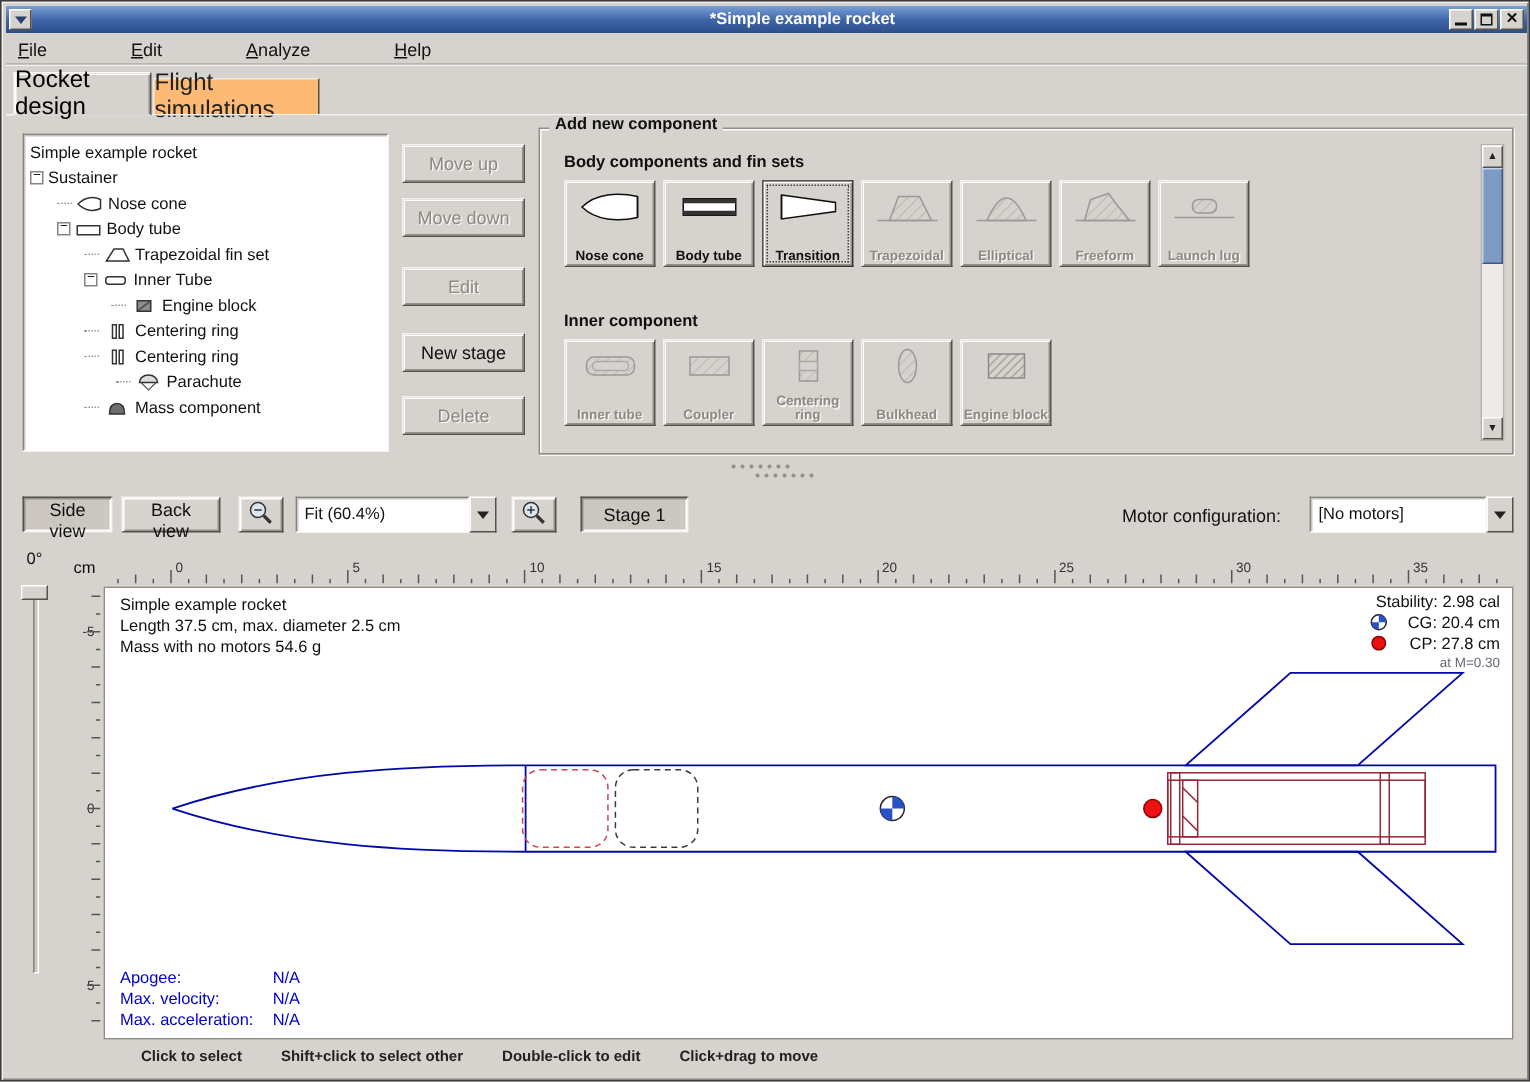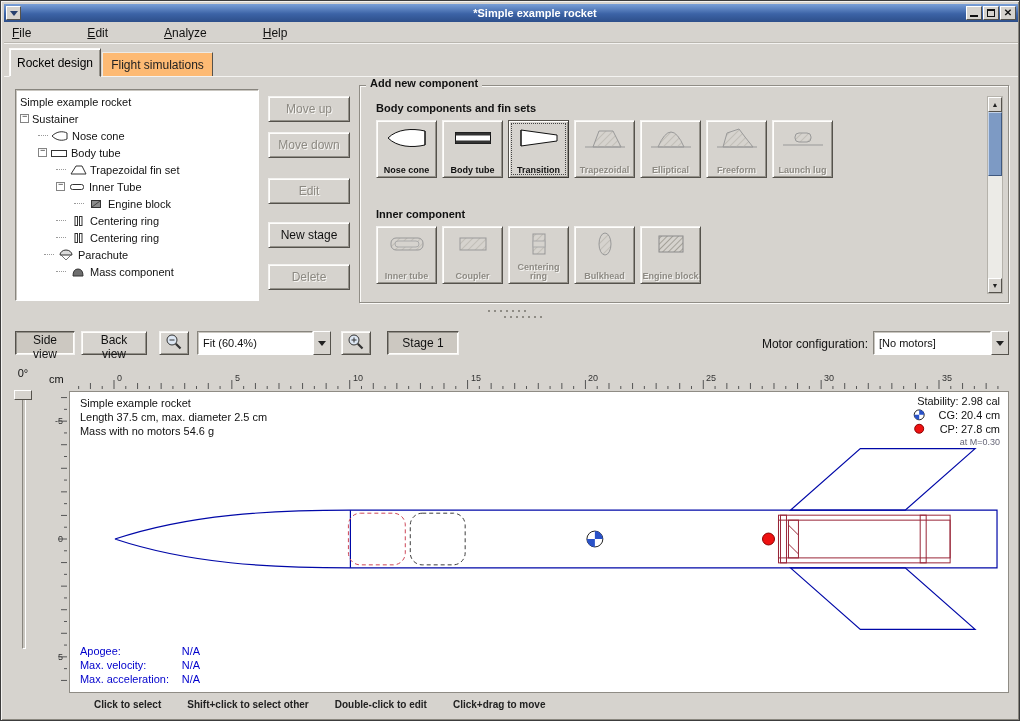--- a/index.html
+++ b/index.html
@@ -19,21 +19,21 @@
         display:inline-flex;align-items:flex-end;justify-content:center;cursor:default;}
   .g-min{width:8px;height:3px;border-bottom:2px solid #111;margin-bottom:2px;}
   .g-max{width:8px;height:8px;border:1px solid #111;border-top:2px solid #111;margin-bottom:2px;}
   .g-close{font-size:10px;font-weight:bold;line-height:13px;color:#111;}
   
   .menubar{position:absolute;left:3px;top:22px;width:1014px;height:20px;display:flex;align-items:center;
            border-bottom:1px solid #b9b6af;box-shadow:0 1px 0 #f4f3f1;gap:40px;}
   .menu-item{padding:2px 8px;font-size:12px;color:#111;}
   .menu-item .mk{text-decoration:underline;}
   
-  .tab{position:absolute;font-size:12px;display:flex;align-items:center;justify-content:center;}
+  .tab{position:absolute;font-size:16px;display:flex;align-items:center;justify-content:center;}
   .tab-active{left:8px;top:47px;width:92px;height:29px;background:#d6d3ce;z-index:3;
               border:1px solid;border-color:#fbfaf8 #55524c transparent #fbfaf8;
               box-shadow:inset 1px 1px 0 #fff, inset -1px 0 0 #94918a;}
   .tab-inactive{left:101px;top:51px;width:111px;height:25px;background:#fdba74;
               border:1px solid;border-color:#eceae6 #55524c #9a968f #eceae6;color:#222;}
   .tabedge{position:absolute;left:3px;top:75px;width:1014px;height:1px;background:#f4f3f1;}
   
   .b3{background:#d6d3ce;border:1px solid;border-color:#f4f3f1 #55524c #55524c #f4f3f1;
       box-shadow:inset 1px 1px 0 #fffefc, inset -1px -1px 0 #94918a;font-size:12px;color:#111;cursor:default;}
   .b3.pressed{border-color:#55524c #f4f3f1 #f4f3f1 #55524c;background:#ccc8c1;
@@ -208,21 +208,21 @@
     <div class="trow" style="padding-left:40px">
       <span class="guide"></span>
       <span class="ticon">
           <svg width="18" height="12">
             <rect x="6" y="1.5" width="2.5" height="9" fill="#fff" stroke="#333"></rect>
             <rect x="10.5" y="1.5" width="2.5" height="9" fill="#fff" stroke="#333"></rect>
           </svg>
         </span>
       <span>Centering ring</span>
     </div>
-    <div class="trow" style="padding-left:28px">
+    <div class="trow" style="padding-left:61px">
       <span class="guide"></span>
       <span class="ticon">
           <svg width="18" height="12">
             <path d="M3,6 A6,5 0 0 1 15,6 Z" fill="#ddd" stroke="#333"></path>
             <path d="M4,6 L9,11 L14,6" fill="none" stroke="#555" stroke-width="0.8"></path>
           </svg>
         </span>
       <span>Parachute</span>
     </div>
     <div class="trow" style="padding-left:40px">
@@ -383,21 +383,21 @@
   </div>
   <button class="b3" style="position:absolute;left:340px;top:330px;width:30px;height:24px;padding:0">
     <span><svg width="18" height="18" viewBox="0 0 18 18">
           <circle cx="7" cy="7" r="5" fill="#dce6f2" stroke="#333"></circle>
           <line x1="10.8" y1="10.8" x2="15.5" y2="15.5" stroke="#333" stroke-width="2.2"></line>
           <line x1="4.5" y1="7" x2="9.5" y2="7" stroke="#333"></line>
           <line x1="7" y1="4.5" x2="7" y2="9.5" stroke="#333"></line>
         </svg></span>
   </button>
   <button class="b3 pressed" style="position:absolute;left:386px;top:330px;width:72px;height:24px">Stage 1</button>
-  <span class="toolbar-label" style="left:733px;top:336px;width:134px;text-align:right">Motor configuration:</span>
+  <span class="toolbar-label" style="left:733px;top:336px;width:134px;text-align:center">Motor configuration:</span>
   <div class="combo" style="left:872px;top:330px;width:136px">
     <span class="combo-field">[No motors]</span>
     <span class="combo-btn">
         <span class="arrow-down"></span>
       </span>
   </div>
 
   <div class="rot-label">0°</div>
   <div class="slider-track"></div>
   <div class="slider-handle"></div>

